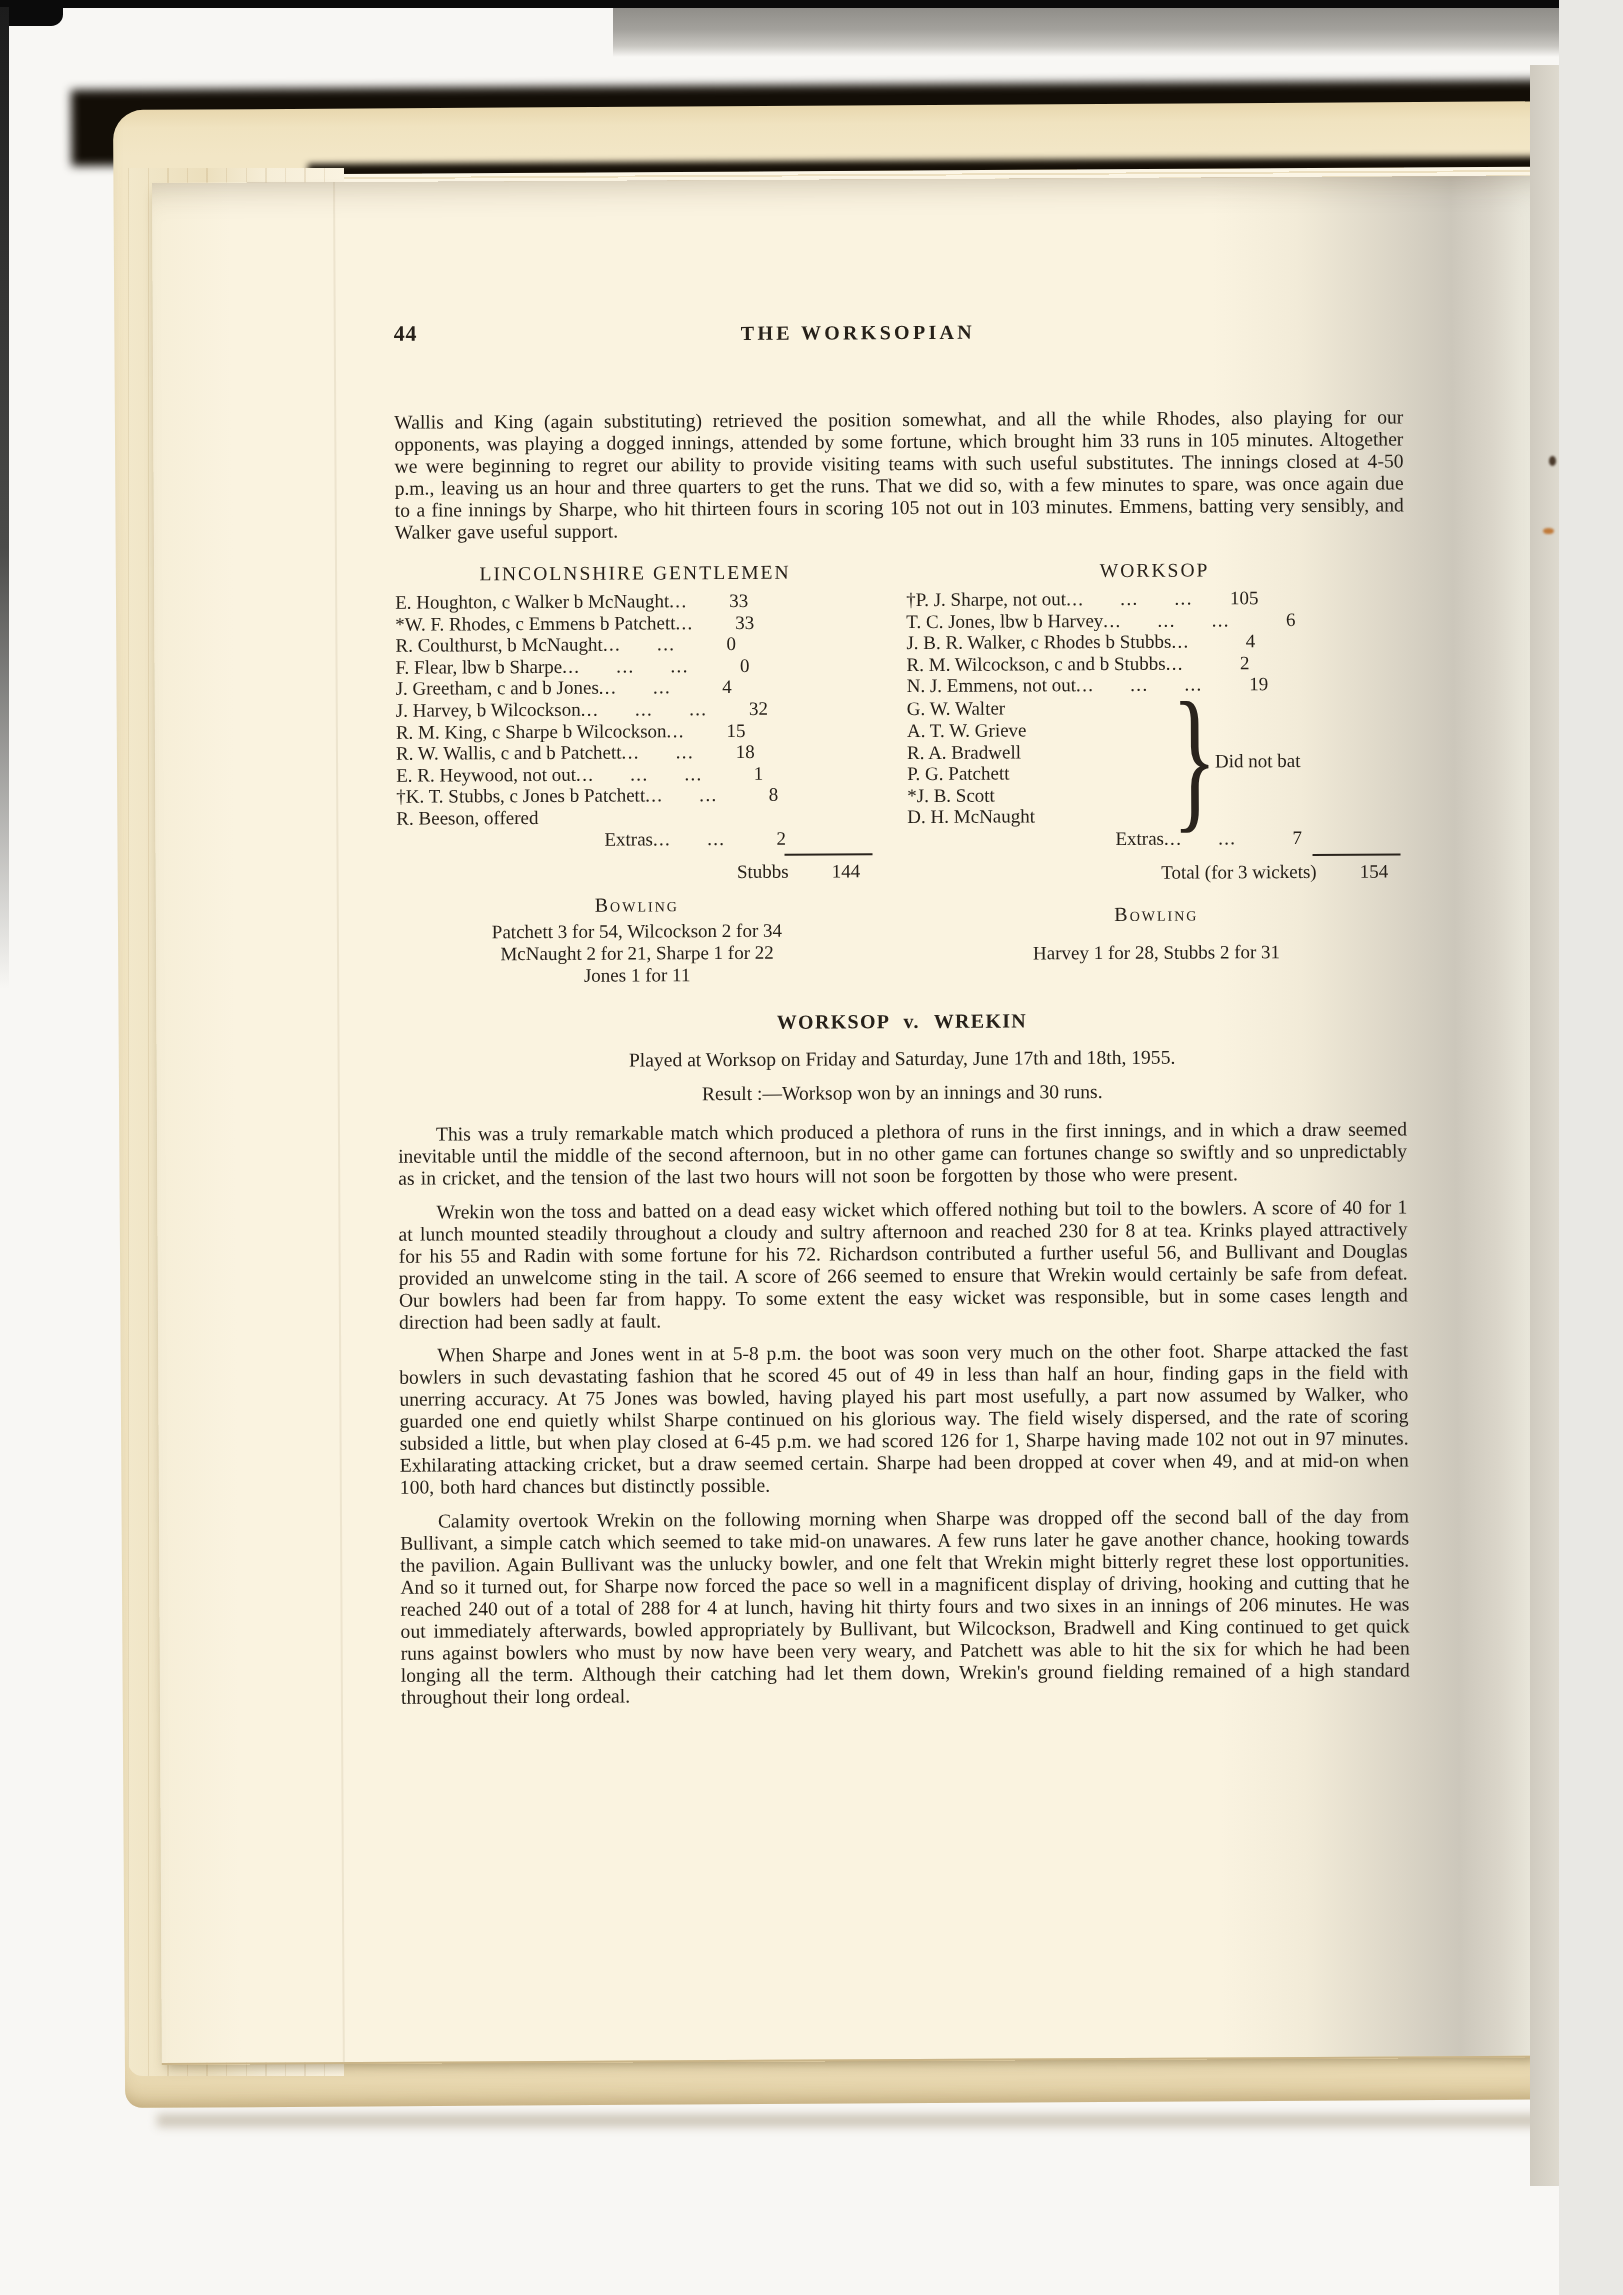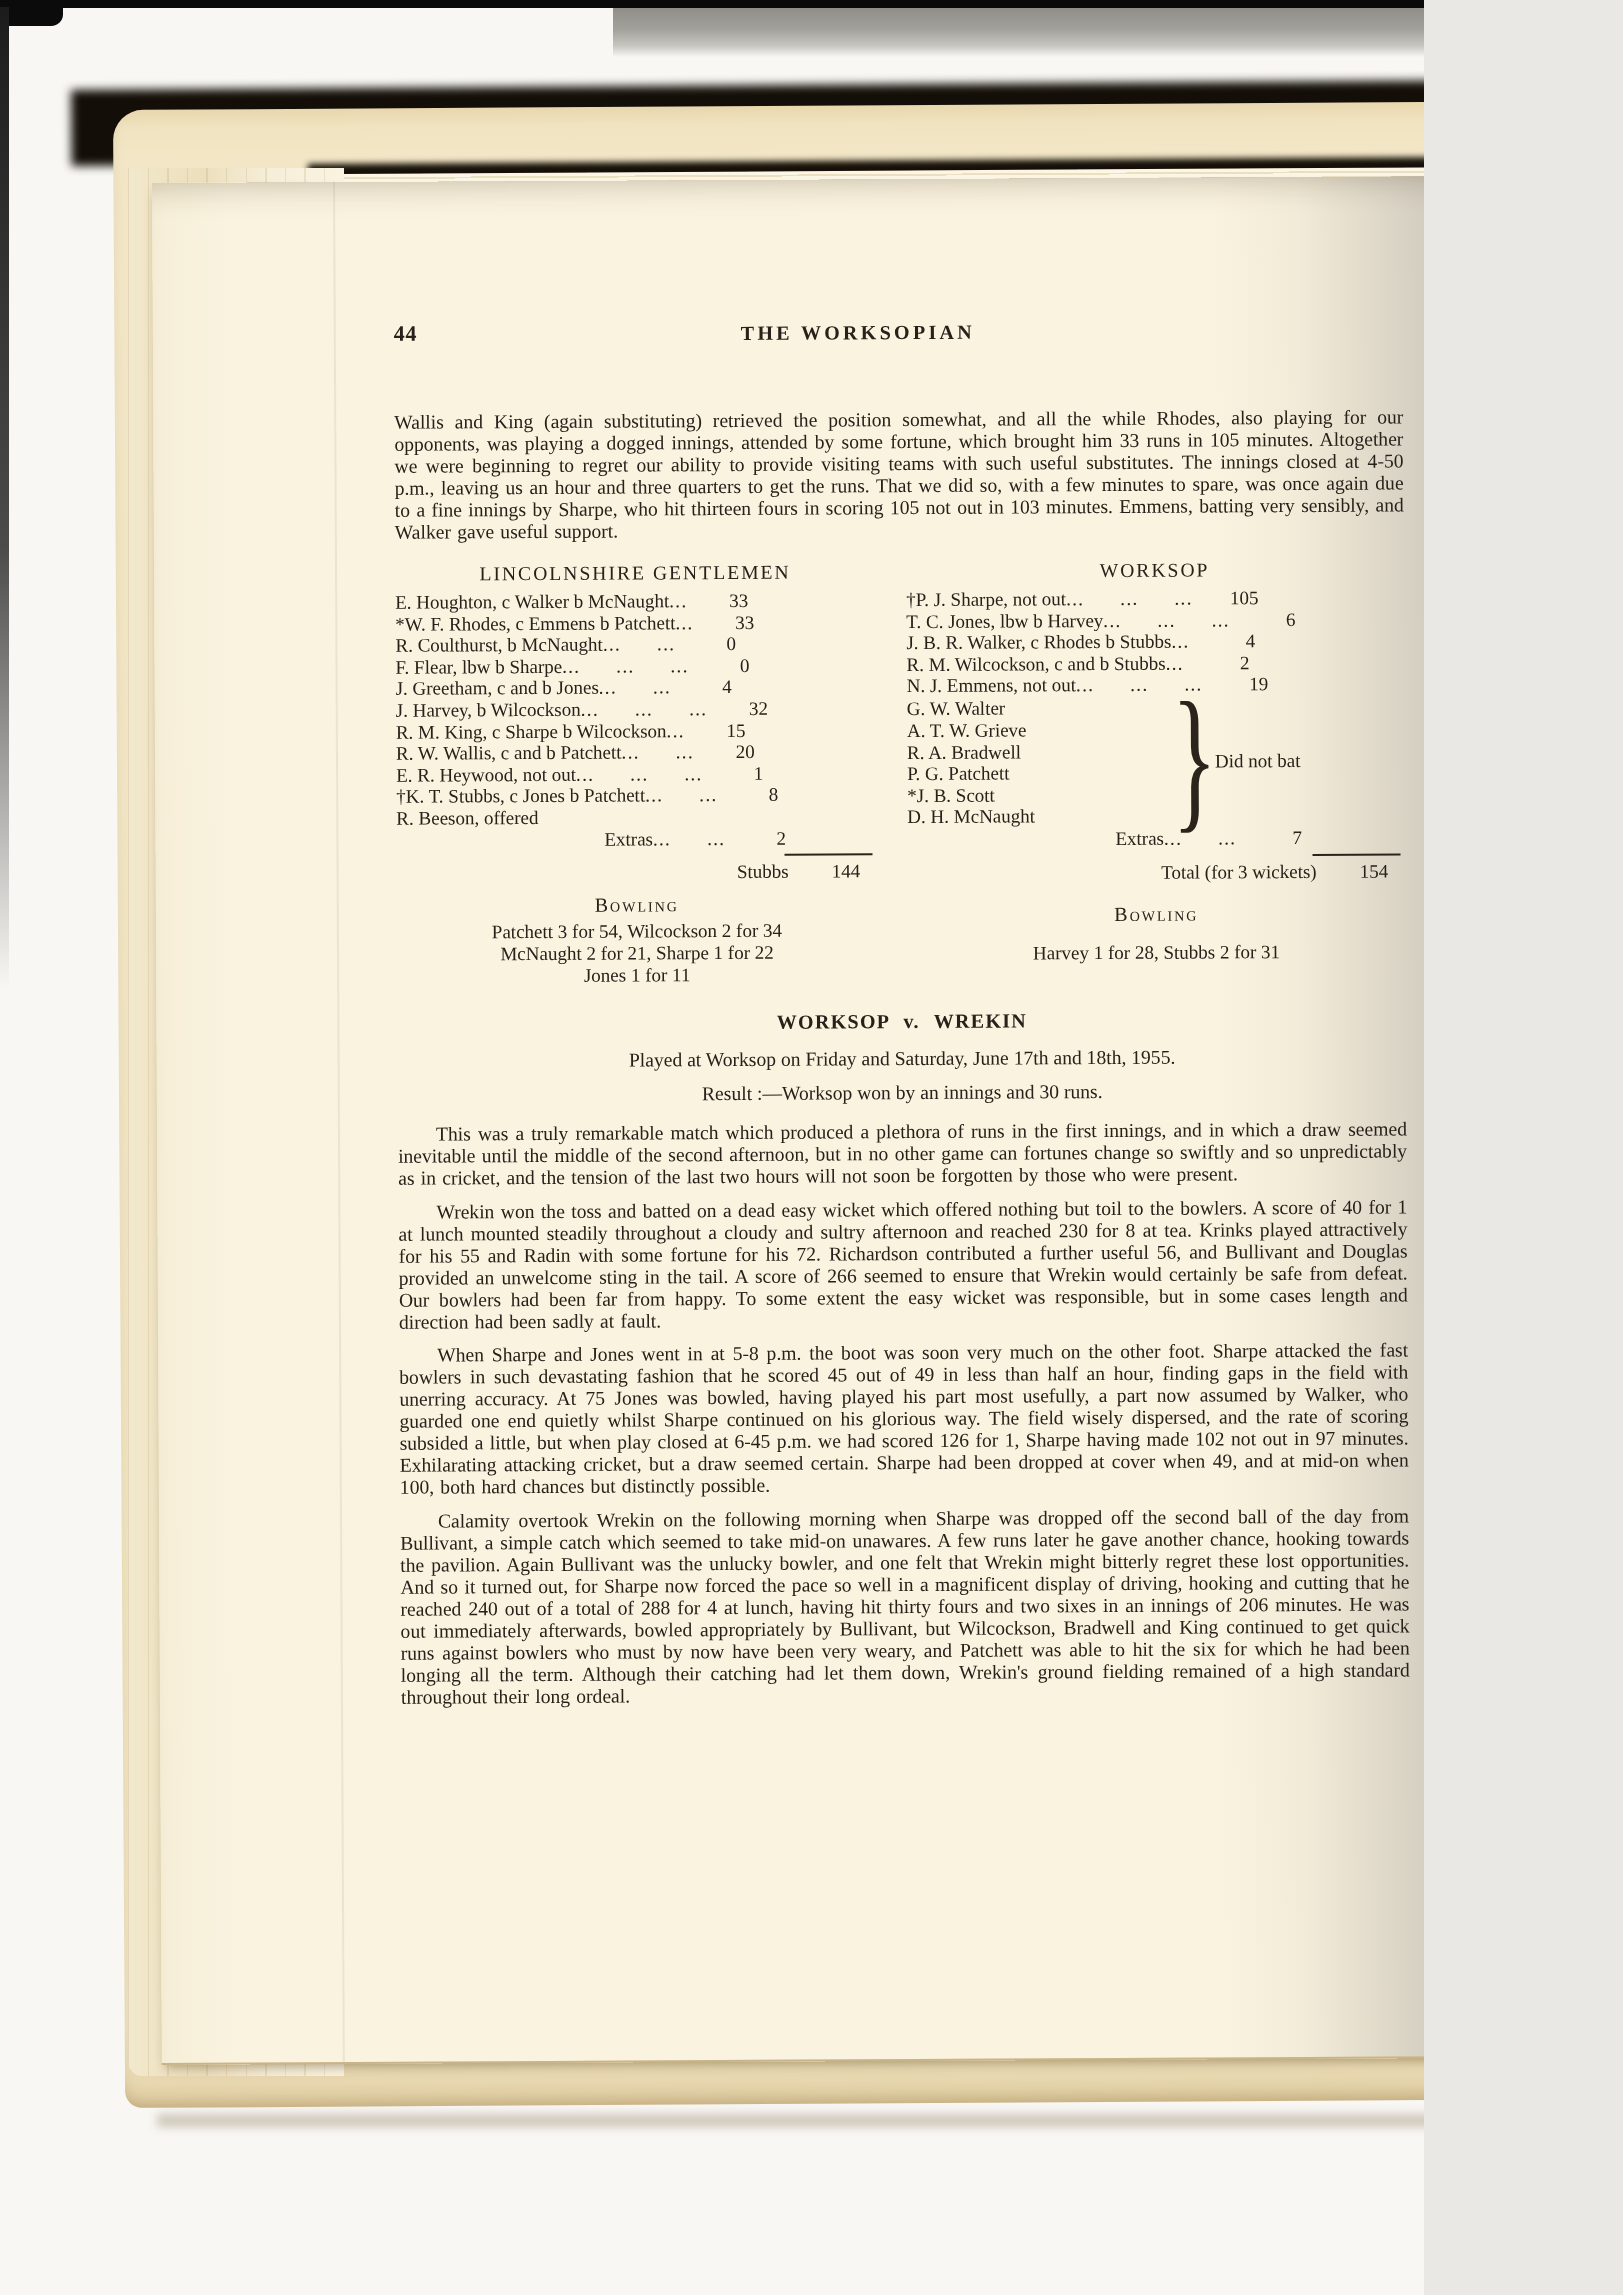--- a/index.html
+++ b/index.html
@@ -1,16 +1,16 @@
 <!DOCTYPE html>
 <html style="font-size:10.5px"><head>
 <meta charset="utf-8">
 <style>
   html,body{margin:0;padding:0;background:#e9e8e4;}
-  .scan{position:relative;width:1424px;height:2295px;background:#f8f7f4;overflow:hidden;
+  .scan{position:relative;width:1559px;height:2295px;background:#f8f7f4;overflow:hidden;
         font-family:"Liberation Serif",serif;color:#262019;}
   .abs{position:absolute;}
 
   
   .top-black{left:0;top:0;width:1623px;height:7.9px;background:#0a0a0a;z-index:9;}
   .topleft-black{left:0;top:0;width:63px;height:26px;background:#0b0b0b;border-bottom-right-radius:11.8px;z-index:9;}
   .left-strip{left:0;top:6.5px;width:8.5px;height:982px;z-index:9;
     background:linear-gradient(180deg,#1c1c1c,#4b4b49 55%,rgba(130,130,128,0));}
   .topright-gray{left:613px;top:6.5px;width:1011px;height:50px;z-index:8;
     background:linear-gradient(180deg,#8f8d88,#a3a19c 45%,#c8c6c1 78%,rgba(246,245,242,0));}
@@ -156,21 +156,21 @@
                 <span class="bat-score">32</span>
               </div>
               <div class="score-row">
                 <span class="bat-name">R. M. King, c Sharpe b Wilcockson</span>
                 <span class="dots">...</span>
                 <span class="bat-score">15</span>
               </div>
               <div class="score-row">
                 <span class="bat-name">R. W. Wallis, c and b Patchett</span>
                 <span class="dots">... ...</span>
-                <span class="bat-score">20</span>
+                <span class="bat-score">18</span>
               </div>
               <div class="score-row">
                 <span class="bat-name">E. R. Heywood, not out</span>
                 <span class="dots">... ... ...</span>
                 <span class="bat-score">1</span>
               </div>
               <div class="score-row">
                 <span class="bat-name">†K. T. Stubbs, c Jones b Patchett</span>
                 <span class="dots">... ...</span>
                 <span class="bat-score">8</span>

